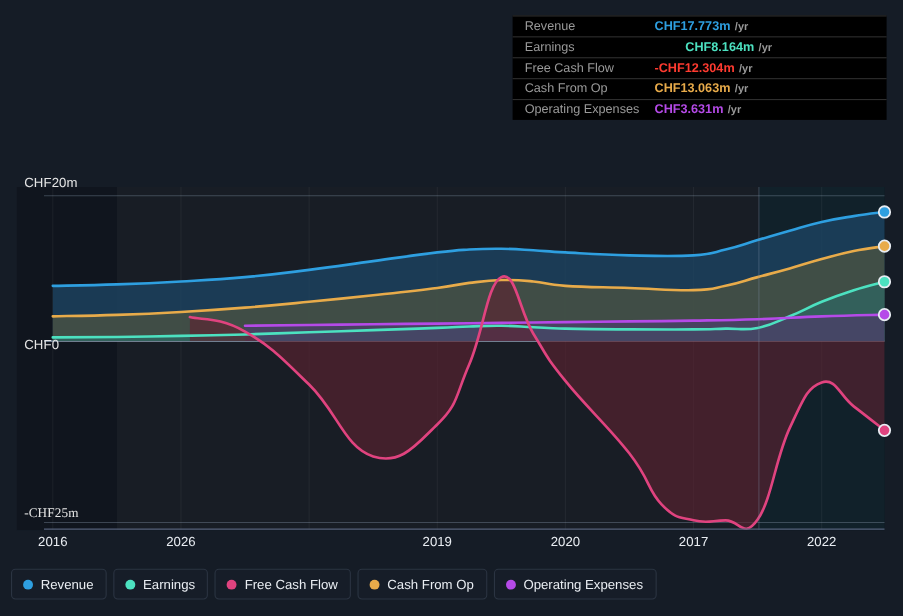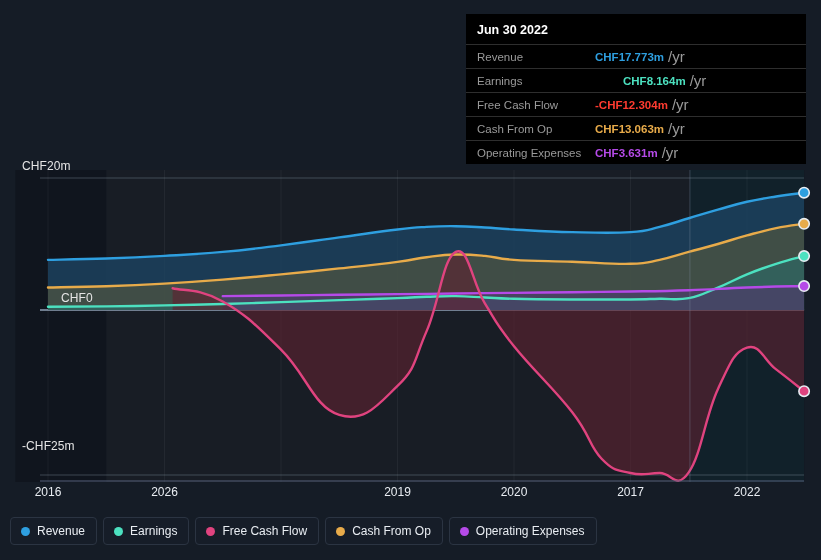--- a/index.html
+++ b/index.html
@@ -34,22 +34,22 @@
 
   
   .ylabel {
     position: absolute;
     color: #e5e5e5;
     font-size: 12px;
     letter-spacing: 0.1px;
     white-space: nowrap;
   }
   .y-top  { left: 22px; top: 159px; }
-  .y-zero { left: 22px; top: 291px; margin-left: 39px; }
-  .y-bot  { left: 22px; top: 439px; }
+  .y-zero { left: 22px; top: 306px; }
+  .y-bot  { left: 22px; top: 459px; font-family: Liberation Serif, serif; }
 
   .xlabels {
     position: absolute;
     left: 0;
     top: 485px;
     width: 797px;
     height: 16px;
   }
   .xlabel {
     position: absolute;
@@ -91,22 +91,22 @@
     flex: none;
     white-space: nowrap;
   }
   .tt-val {
     font-size: 11.5px;
     font-weight: bold;
     white-space: nowrap;
   }
   .tt-unit {
     color: #9a9a9a;
-    font-size: 15px;
-    font-weight: normal;
+    font-size: 10px;
+    font-weight: bold;
     margin-left: 4px;
     white-space: nowrap;
   }
 
   
   .legend {
     position: absolute;
     left: 10px;
     top: 517px;
     display: flex;
@@ -197,21 +197,20 @@
       <div class="xlabel" style="left: 48px;">2016</div>
       <div class="xlabel" style="left: 164.5px;">2026</div>
       <div class="xlabel" style="left: 281px; margin-top: 39px;">2018</div>
       <div class="xlabel" style="left: 397.5px; text-align: right;">2019</div>
       <div class="xlabel" style="left: 514px;">2020</div>
       <div class="xlabel" style="left: 630.5px;">2017</div>
       <div class="xlabel" style="left: 747px;">2022</div>
     </div>
 
   <div class="tooltip">
-    <div class="tt-title">Jun 30 2022</div>
     <div id="tt-rows">
         <div class="tt-row">
           <div class="tt-label">Revenue</div>
           <div class="tt-val" style="color: rgb(46, 159, 224);">CHF17.773m</div>
           <div class="tt-unit">/yr</div>
         </div>
         <div class="tt-row">
           <div class="tt-label">Earnings</div>
           <div class="tt-val" style="color: rgb(76, 225, 192); margin-left: 28px;">CHF8.164m</div>
           <div class="tt-unit">/yr</div>

